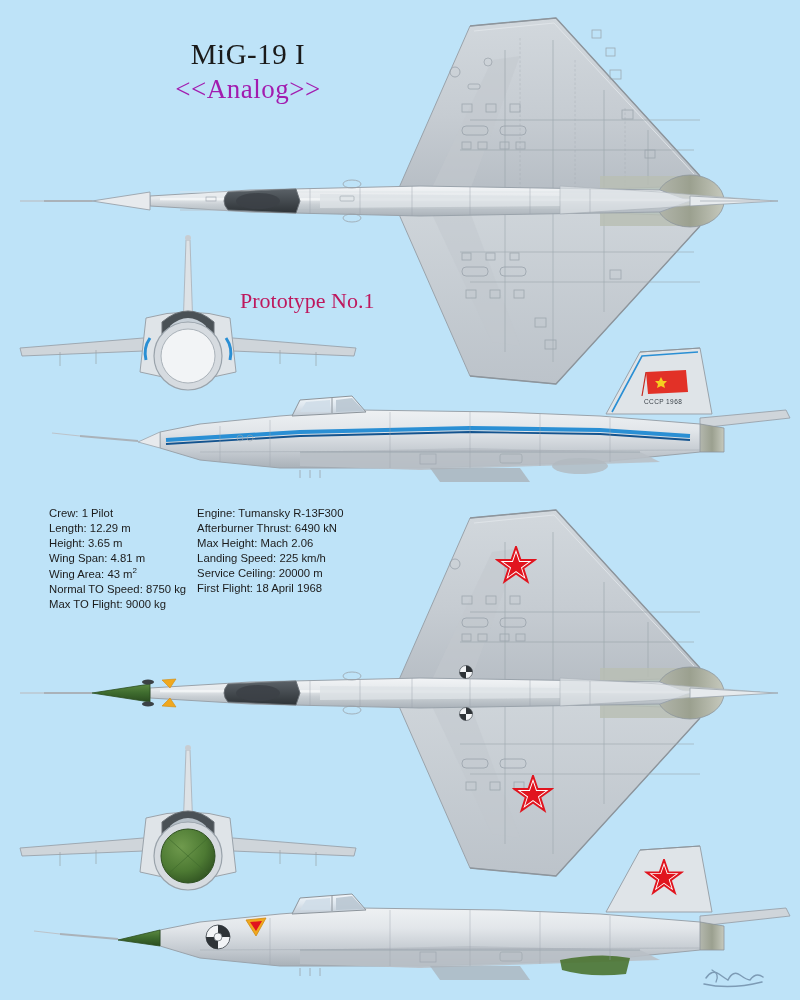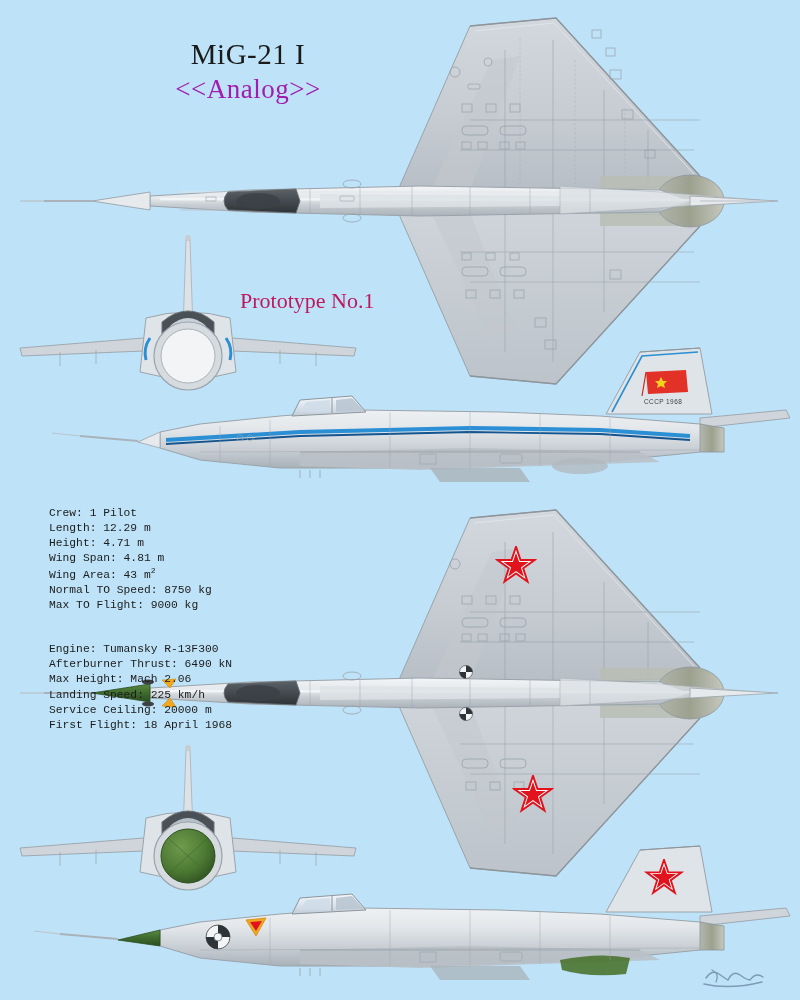--- a/index.html
+++ b/index.html
@@ -32,23 +32,23 @@
     position:absolute;
     font-family:"Liberation Serif", serif;
     font-size:22px;color:#be185d;white-space:nowrap;
   }
   #caption-1{left:240px;top:288px;}
   #caption-2{left:243px;top:783px;}
 
   
   .specs{
     position:absolute;left:49px;top:506px;
-    display:flex;gap:29px;
-    font-family:Liberation Mono, monospace;
-    font-size:11.3px;color:#1b1b1b;line-height:1.335;flex-direction:column;
+    display:flex;gap:11px;
+    font-family:Liberation Sans, sans-serif;
+    font-size:11.3px;color:#1b1b1b;line-height:1.335;
   }
   .spec-col{white-space:nowrap;}
   .spec-row{white-space:nowrap;}
   .spec-key{}
   .spec-val{}
   sup{font-size:8px;vertical-align:super;}
 </style>
 </head>
 <body style="background: rgb(190, 227, 248);">
 
@@ -491,32 +491,32 @@
     </g>
 
     <g>
       <path d="M706,978 q6,-9 13,-4 t9,6 q5,-10 12,-5 t10,5 q6,-8 13,-3
                M704,984 q26,6 58,-2" fill="none" stroke="#7d9bb5" stroke-width="1.5" stroke-linecap="round"></path>
       <path d="M712,970 q8,4 4,12" fill="none" stroke="#7d9bb5" stroke-width="1.3" stroke-linecap="round"></path>
     </g>
   </svg>
 
   <div class="title-block">
-    <div class="title-main">MiG-21 I</div>
+    <div class="title-main">MiG-19 I</div>
     <div class="title-sub">&lt;&lt;Analog&gt;&gt;</div>
   </div>
 
   <div class="proto-caption" id="caption-1">Prototype No.1</div>
 
 
   <div class="specs">
     <div class="spec-col" id="spec-col-left">
         <div class="spec-row"><span class="spec-key">Crew: </span><span class="spec-val">1 Pilot</span></div>
         <div class="spec-row"><span class="spec-key">Length: </span><span class="spec-val">12.29 m</span></div>
-        <div class="spec-row"><span class="spec-key">Height: </span><span class="spec-val">4.71 m</span></div>
+        <div class="spec-row"><span class="spec-key">Height: </span><span class="spec-val">3.65 m</span></div>
         <div class="spec-row"><span class="spec-key">Wing Span: </span><span class="spec-val">4.81 m</span></div>
         <div class="spec-row"><span class="spec-key">Wing Area: </span><span class="spec-val">43 m<sup>2</sup></span></div>
         <div class="spec-row"><span class="spec-key">Normal TO Speed: </span><span class="spec-val">8750 kg</span></div>
         <div class="spec-row"><span class="spec-key">Max TO Flight: </span><span class="spec-val">9000 kg</span></div>
       </div>
     <div class="spec-col" id="spec-col-right">
         <div class="spec-row"><span class="spec-key">Engine: </span><span class="spec-val">Tumansky R-13F300</span></div>
         <div class="spec-row"><span class="spec-key">Afterburner Thrust: </span><span class="spec-val">6490 kN</span></div>
         <div class="spec-row"><span class="spec-key">Max Height: </span><span class="spec-val">Mach 2.06</span></div>
         <div class="spec-row"><span class="spec-key">Landing Speed: </span><span class="spec-val">225 km/h</span></div>

